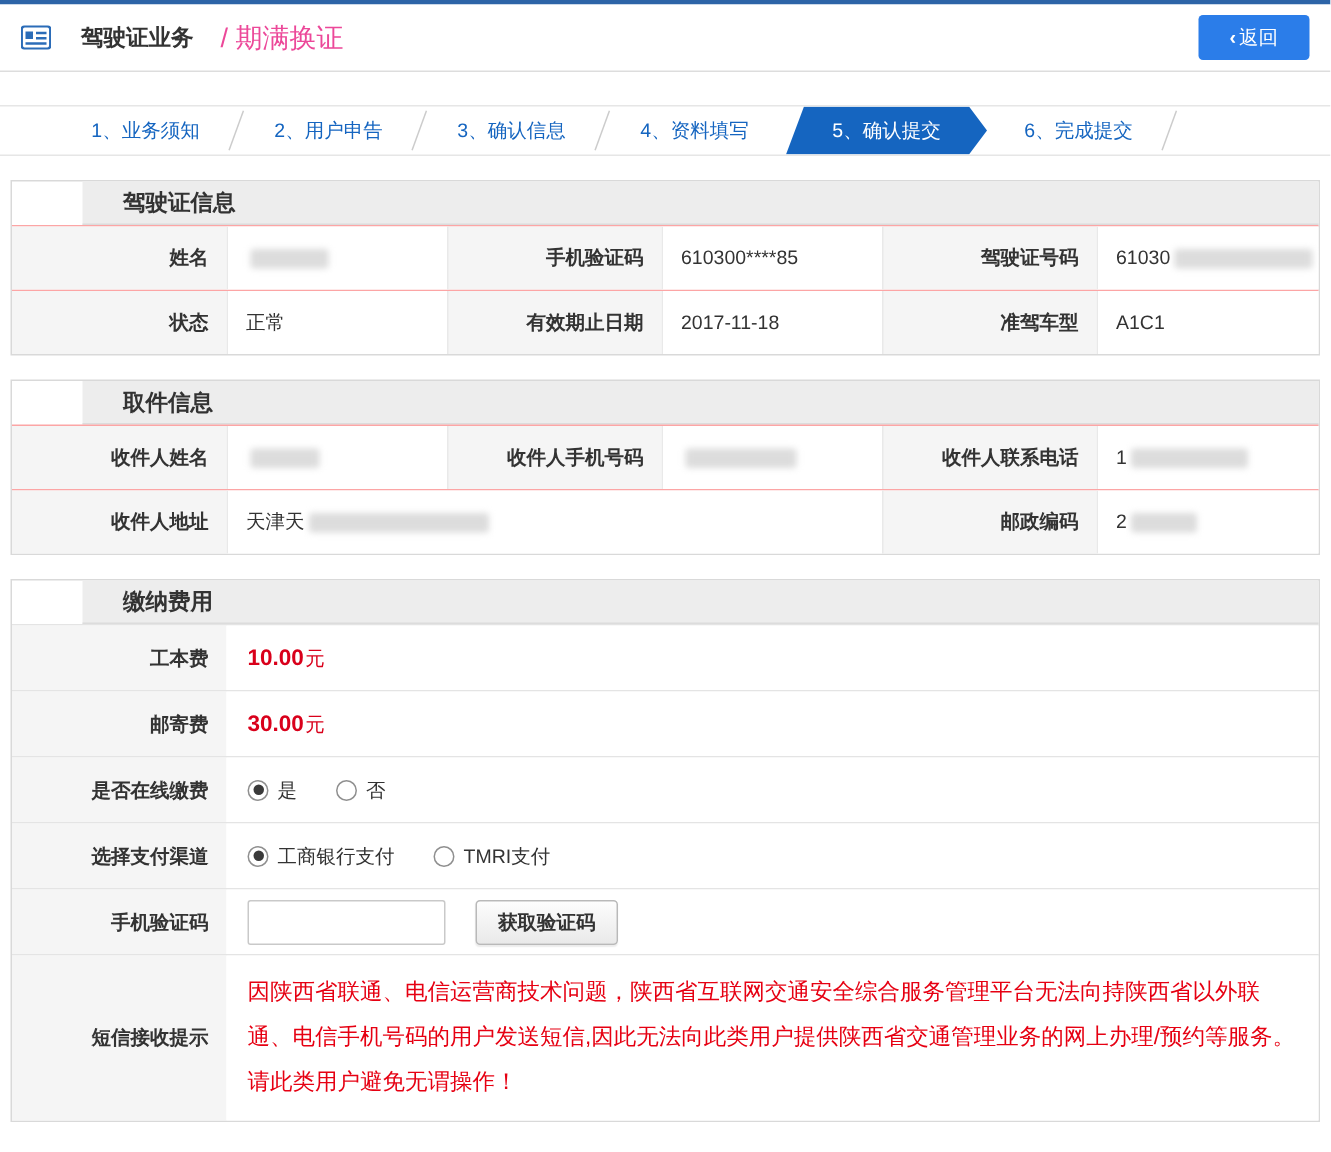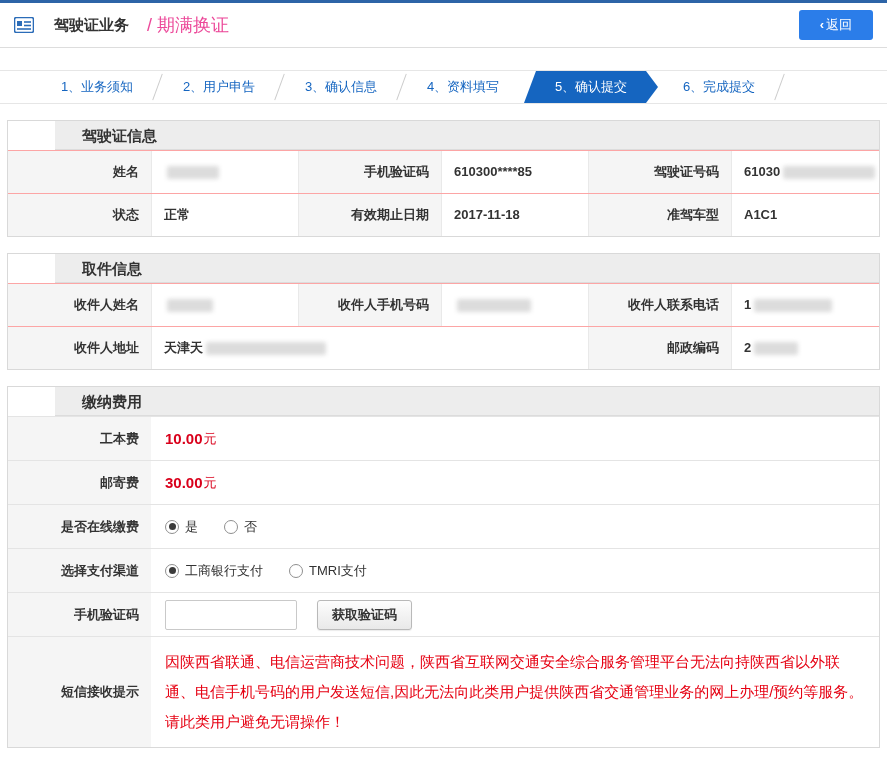--- a/index.html
+++ b/index.html
@@ -28,21 +28,21 @@
   .step.active {
     background:#1565c0; color:#fff; width:134px;
     clip-path:polygon(0 100%, 12px 0, calc(100% - 12px) 0, 100% 50%, calc(100% - 12px) 100%);
   }
   
   .section { margin:16px 7px 0 7px; border:1px solid #d9d9d9; background:#fff; }
   .sec-head { height:29px; line-height:29px; background:#ededed; border-bottom:1px solid #dcdcdc;
     font-size:15px; font-weight:bold; color:#333; padding:0 27px;margin-left:47px; }
   .trow { display:flex; border-top:1px solid #fca5a5; }
   .trow:first-of-type { border-top:none; }
-  .cell { padding:0 12px; height:42px; line-height:42px; font-size:13px; overflow:hidden; white-space:nowrap;font-weight:bold; }
+  .cell { padding:0 12px; height:42px; line-height:42px; font-size:13px; overflow:hidden; white-space:nowrap; }
   .lbl { width:143px; background:#f5f5f5; text-align:right; font-weight:bold; color:#333; border-left:1px solid #e9e9e9; }
   .trow .lbl:first-child { border-left:none; }
   .val { width:147px; background:#fff; color:#333; border-left:1px solid #e9e9e9; }
   .val.last { flex:1; }
   .val.wide { width:437px; }
   .redact { display:inline-block; height:13px; border-radius:2px; background:#dcdcdc; filter:blur(2px); vertical-align:middle; margin-left:3px; }
   
   .frow { display:flex; border-top:1px solid #e4e4e4; align-items:stretch; }
   .frow:first-of-type { border-top:none; }
   .flbl { width:143px; background:#f5f5f5; text-align:right; font-weight:bold; color:#333; font-size:13px;

